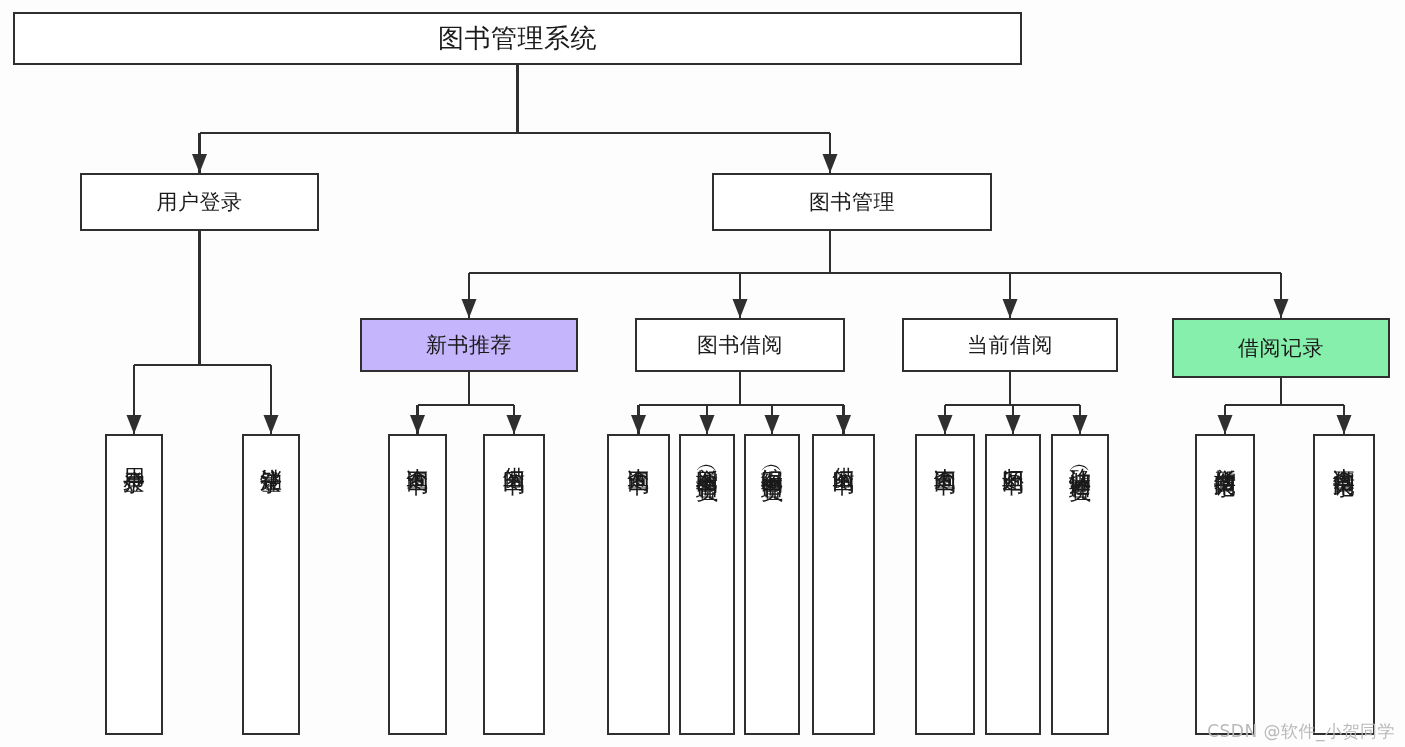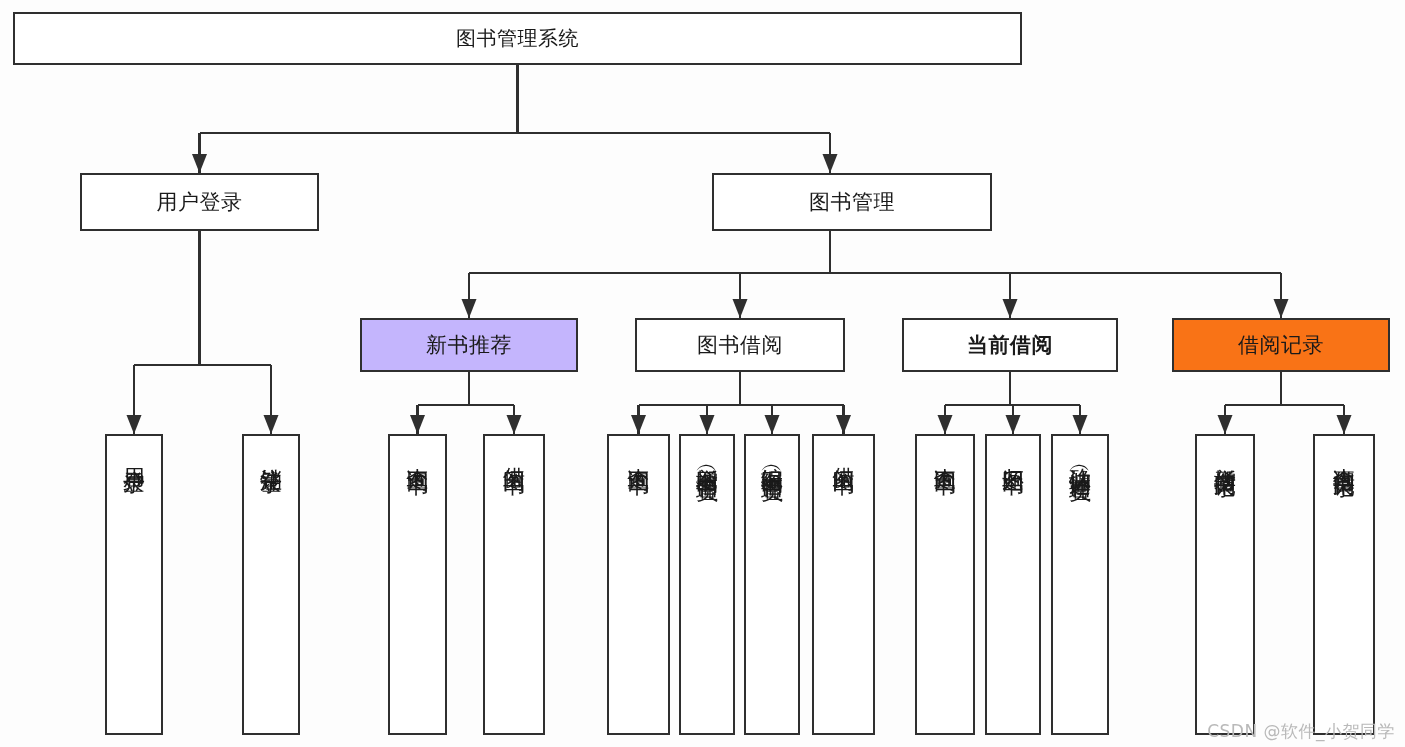--- a/index.html
+++ b/index.html
@@ -38,21 +38,21 @@
   .node .label {
     display: block;
     text-align: center;
     line-height: 1.16;
     letter-spacing: 0.5px;
   }
   .node.horizontal .label {
     font-size: 21px;
   }
   .node.root .label {
-    font-size: 20px;
+    font-size: 26px;
   }
   .node.vertical {
     align-items: flex-start;
     padding-top: 14px;
   }
   .node.vertical .label {
     writing-mode: vertical-rl;
     text-orientation: upright;
     font-size: 22px;
     line-height: 1.08;
@@ -138,24 +138,24 @@
       </div>
       <div class="node horizontal" style="left: 712px; top: 173px; width: 280px; height: 58px; background: rgb(255, 255, 255); border-color: rgb(47, 47, 47); color: rgb(26, 26, 26);">
         <span class="label">图书管理</span>
       </div>
       <div class="node horizontal" style="left: 360px; top: 318px; width: 218px; height: 54px; background: #c4b5fd; border-color: rgb(47, 47, 47); color: rgb(26, 26, 26); align-items: center;">
         <span class="label">新书推荐</span>
       </div>
       <div class="node horizontal" style="left: 635px; top: 318px; width: 210px; height: 54px; background: rgb(255, 255, 255); border-color: rgb(47, 47, 47); color: rgb(26, 26, 26);">
         <span class="label">图书借阅</span>
       </div>
-      <div class="node horizontal" style="left: 902px; top: 318px; width: 216px; height: 54px; background: rgb(255, 255, 255); border-color: rgb(47, 47, 47); color: rgb(26, 26, 26); font-weight: bold;">
+      <div class="node horizontal" style="left: 902px; top: 318px; width: 216px; height: 54px; background: rgb(255, 255, 255); border-color: rgb(47, 47, 47); color: rgb(26, 26, 26);">
         <span class="label">当前借阅</span>
       </div>
-      <div class="node horizontal" style="left: 1172px; top: 318px; width: 218px; height: 54px; background: #f97316; border-color: rgb(47, 47, 47); color: rgb(26, 26, 26);">
+      <div class="node horizontal" style="left: 1172px; top: 318px; width: 218px; height: 60px; background: #86efac; border-color: rgb(47, 47, 47); color: rgb(26, 26, 26);">
         <span class="label">借阅记录</span>
       </div>
       <div class="node vertical" style="left: 105px; top: 434px; width: 58px; height: 301px; background: rgb(255, 255, 255); border-color: rgb(47, 47, 47); color: rgb(26, 26, 26);">
         <span class="label">用户登录</span>
       </div>
       <div class="node vertical" style="left: 242px; top: 434px; width: 58px; height: 301px; background: rgb(255, 255, 255); border-color: rgb(47, 47, 47); color: rgb(26, 26, 26);">
         <span class="label">注销登录</span>
       </div>
       <div class="node vertical" style="left: 388px; top: 434px; width: 59px; height: 301px; background: rgb(255, 255, 255); border-color: rgb(47, 47, 47); color: rgb(26, 26, 26);">
         <span class="label">查询图书</span>

